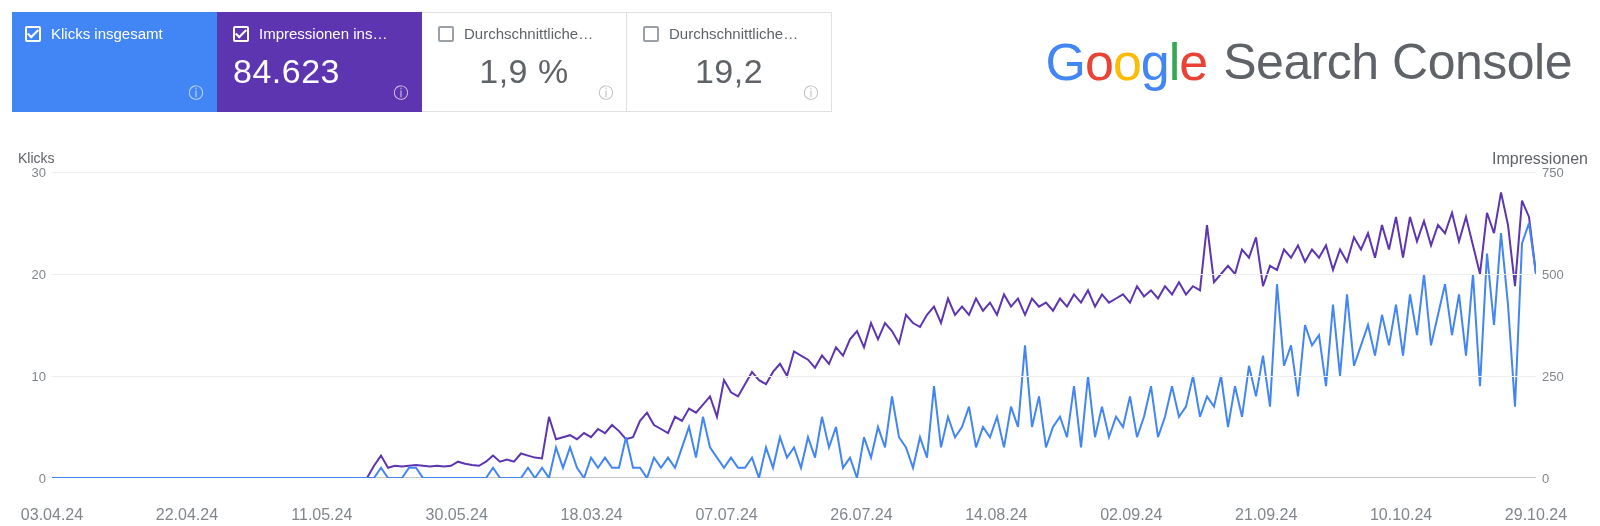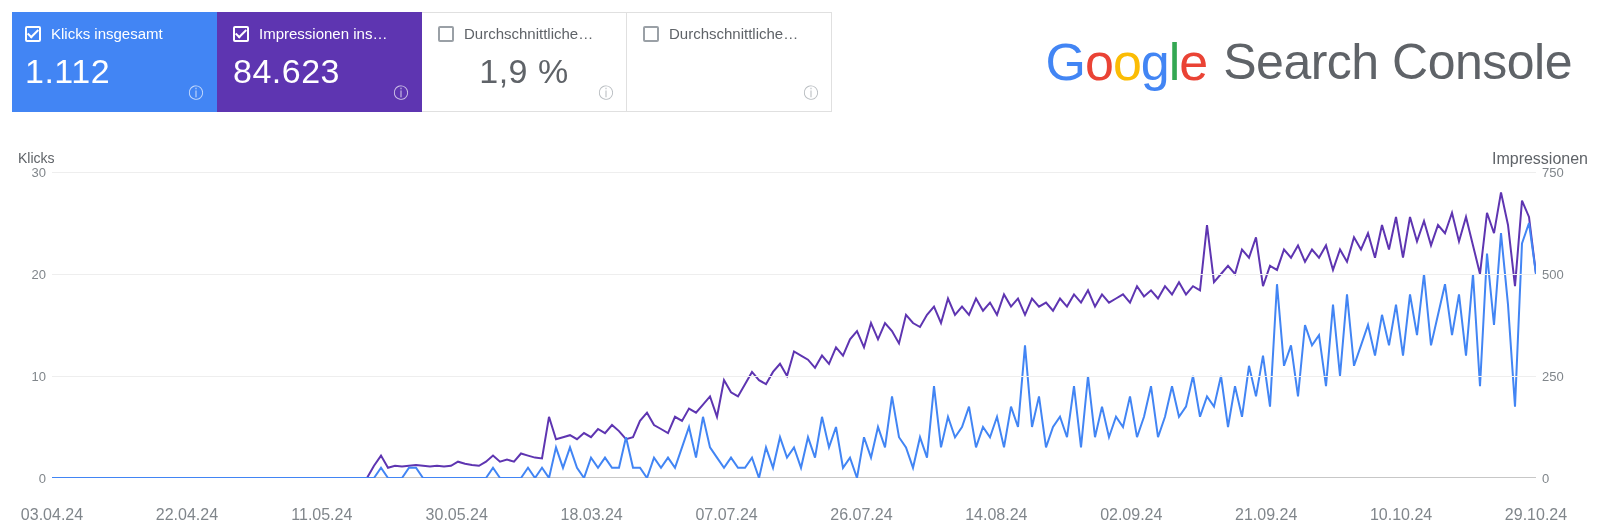--- a/index.html
+++ b/index.html
@@ -78,21 +78,20 @@
 <body>
 
 <div class="page">
 
   <div class="cards">
     <div class="card active-blue">
       <div class="head">
         <span class="chk checked"></span>
         <span>Klicks insgesamt</span>
       </div>
-      <div class="value">1.112</div>
       <div class="help">ⓘ</div>
     </div>
     <div class="card active-purple">
       <div class="head">
         <span class="chk checked"></span>
         <span>Impressionen ins…</span>
       </div>
       <div class="value">84.623</div>
       <div class="help">ⓘ</div>
     </div>
@@ -102,20 +101,21 @@
         <span>Durchschnittliche…</span>
       </div>
       <div class="value">1,9 %</div>
       <div class="help">ⓘ</div>
     </div>
     <div class="card inactive">
       <div class="head">
         <span class="chk unchecked"></span>
         <span>Durchschnittliche…</span>
       </div>
+      <div class="value">19,2</div>
       <div class="help">ⓘ</div>
     </div>
   </div>
 
   <div class="logo-wrap">
     <span class="google-logo" id="glogo"><span style="color: rgb(66, 133, 244);">G</span><span style="color: rgb(234, 67, 53);">o</span><span style="color: rgb(251, 188, 5);">o</span><span style="color: rgb(66, 133, 244);">g</span><span style="color: rgb(52, 168, 83);">l</span><span style="color: rgb(234, 67, 53);">e</span></span>
     <span class="sc-text">Search Console</span>
   </div>
 
   <div class="chart-wrap">

